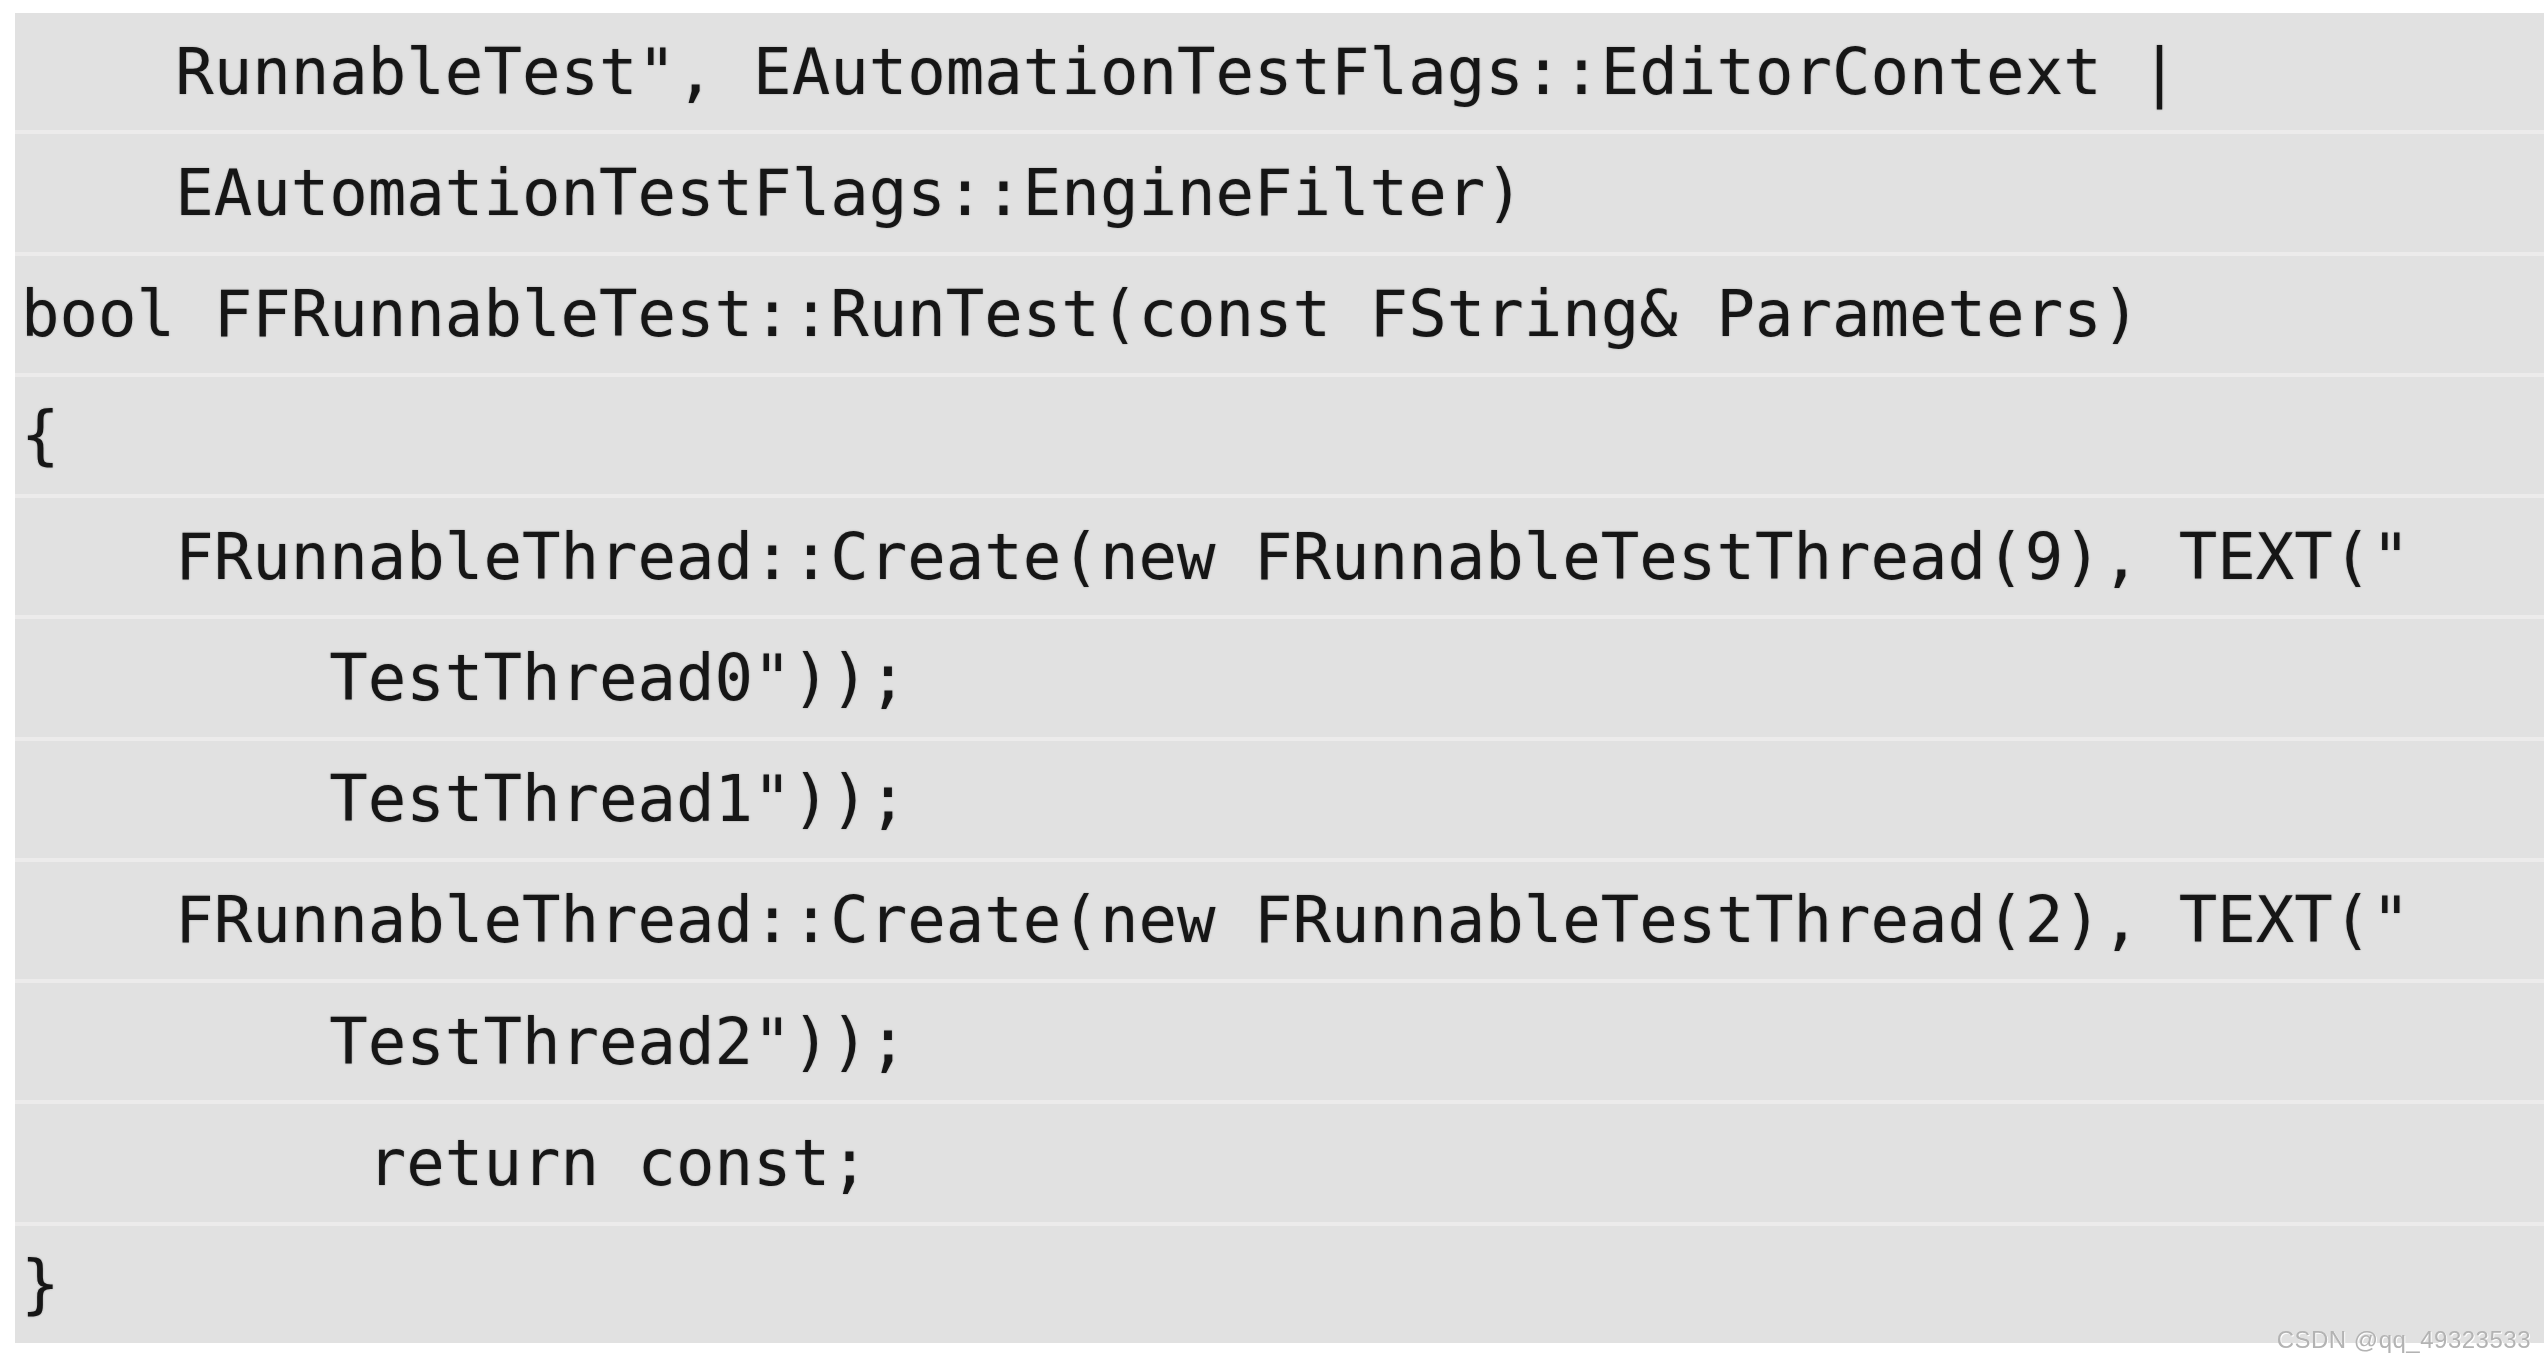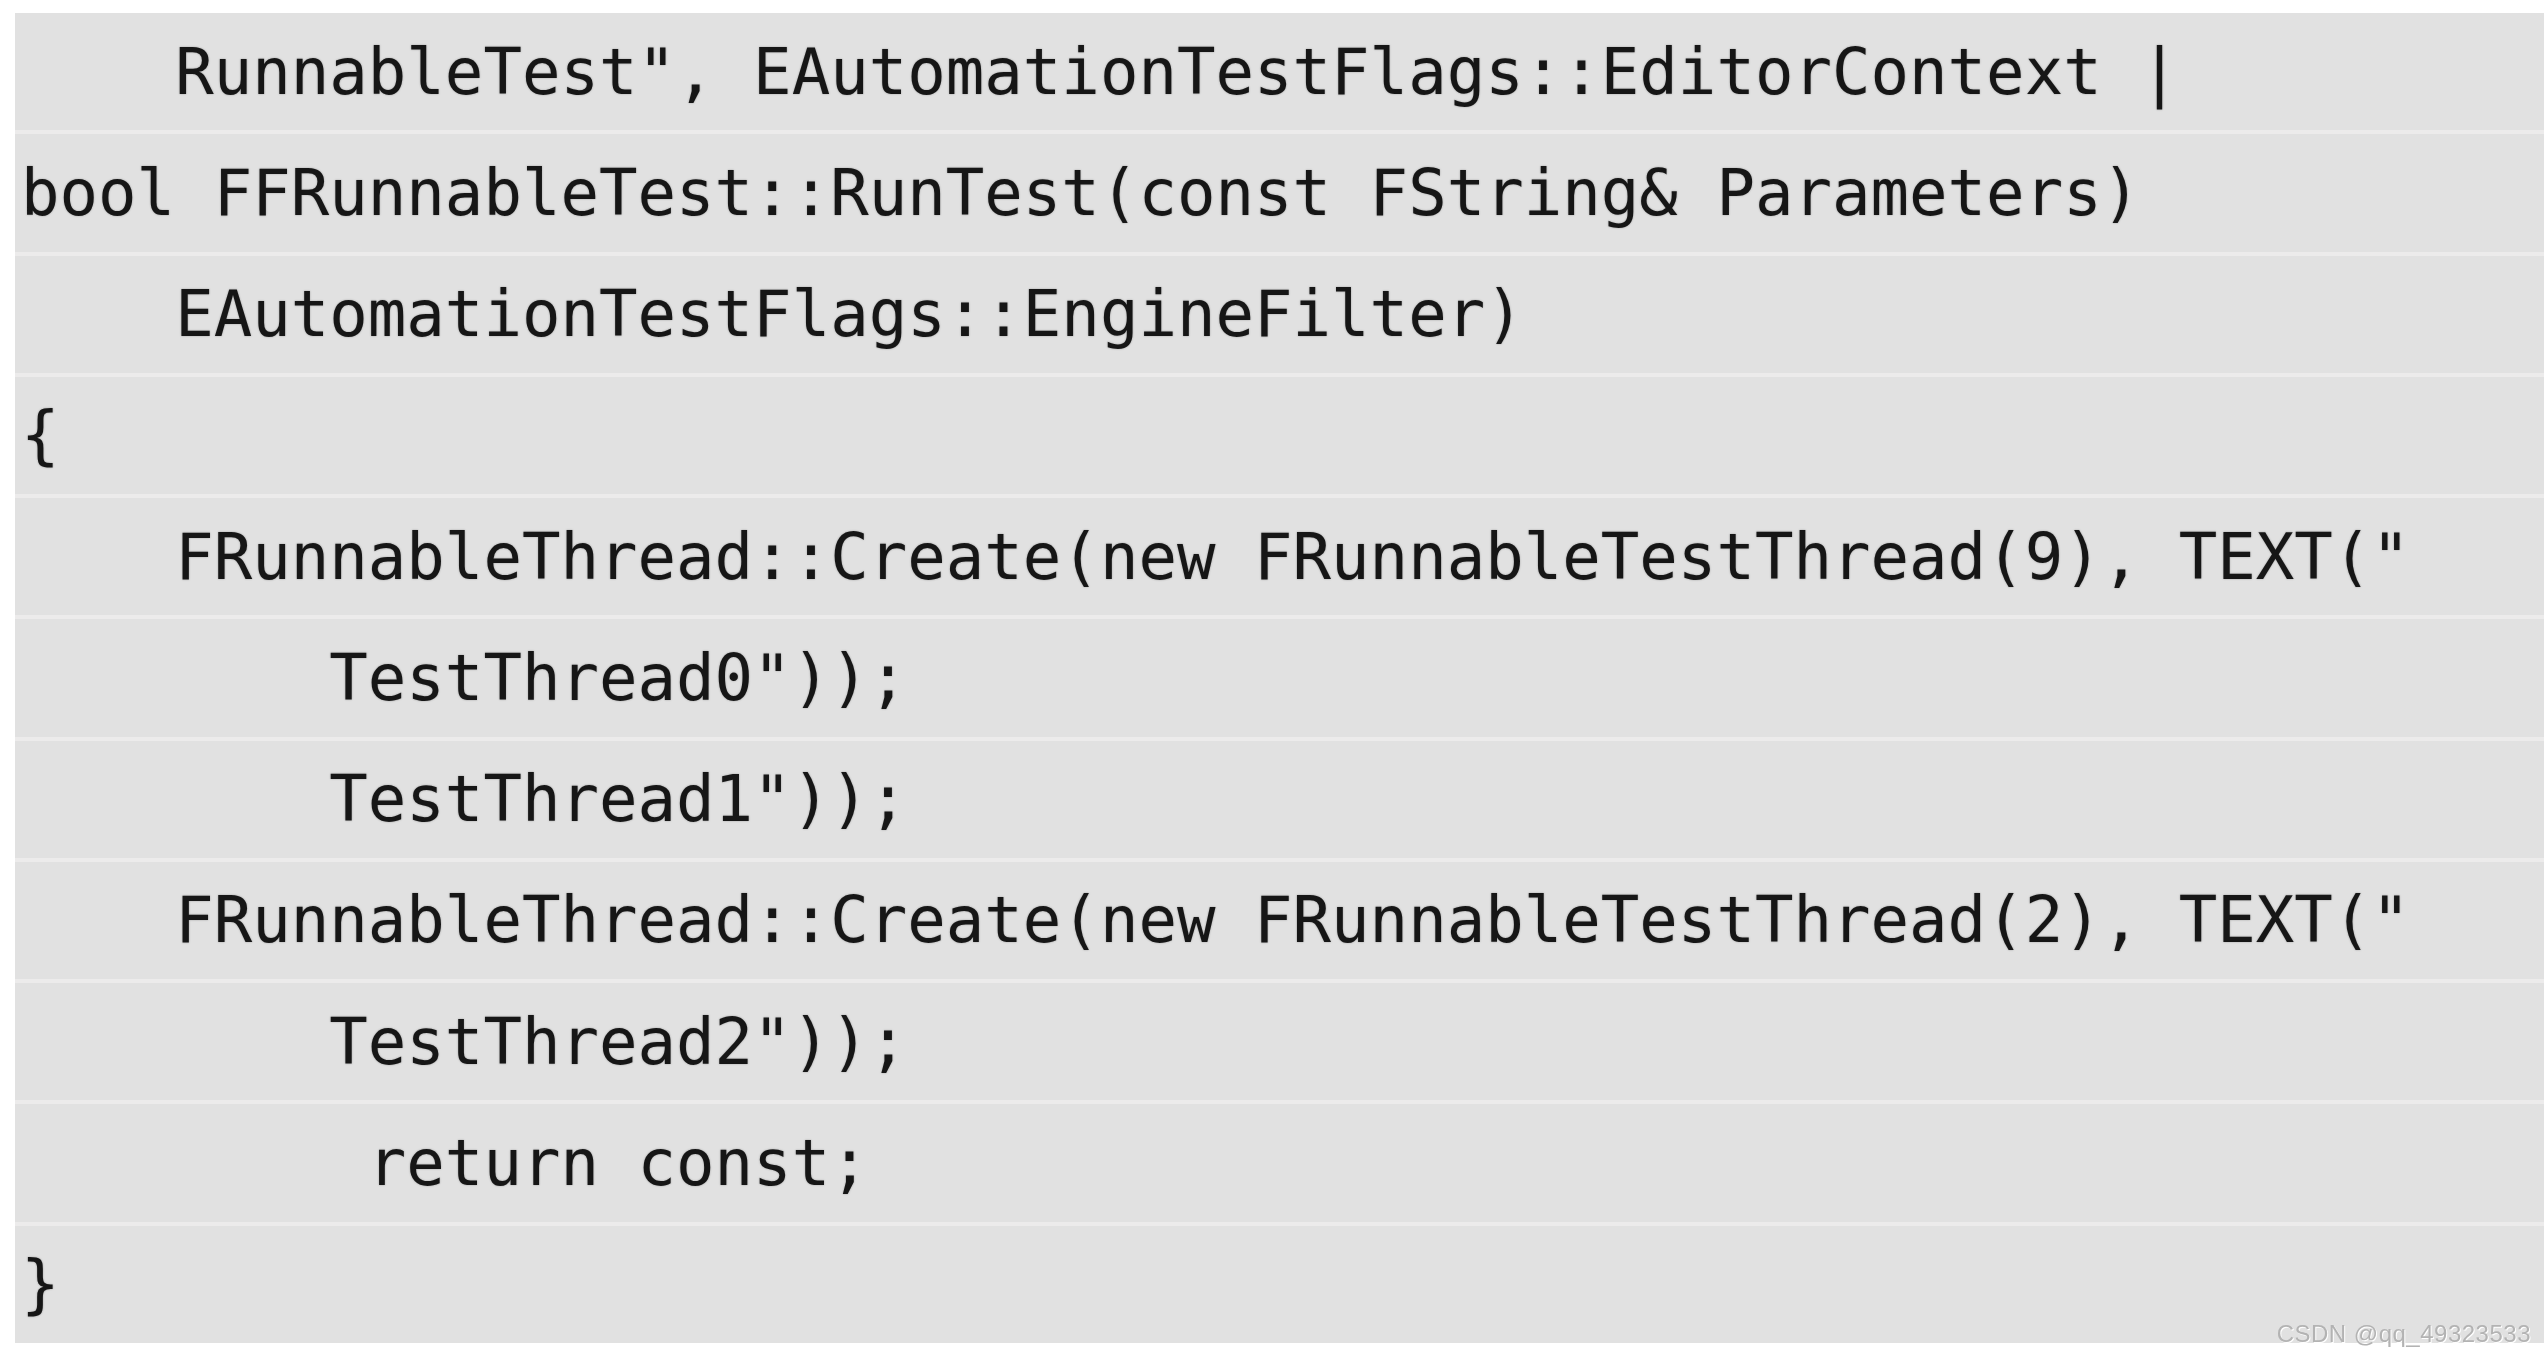--- a/index.html
+++ b/index.html
@@ -38,40 +38,40 @@
     font-family: "DejaVu Sans Mono", monospace;
     font-size: 64px;
     line-height: 1;
     color: #161616;
     text-shadow: 0 0 2px rgba(22,22,22,0.35);
     padding-left: 6px;
   }
   .watermark {
     position: absolute;
     right: 13px;
-    bottom: 9px;
+    bottom: 3px;
     font-family: "Liberation Sans", sans-serif;
     font-size: 24px;
     color: #b3b3b3;
     text-shadow: 1px 1px 0 #ffffff;
     letter-spacing: 0.5px;
   }
 </style>
 </head>
 <body>
 
 <div class="code-block">
   <div class="code-line">
       <span class="code-text">    RunnableTest", EAutomationTestFlags::EditorContext |</span>
     </div>
   <div class="code-line">
-      <span class="code-text">bool FFRunnableTest::RunTest(const FString&amp; Parameters)</span>
+      <span class="code-text">    EAutomationTestFlags::EngineFilter)</span>
     </div>
   <div class="code-line">
-      <span class="code-text">    EAutomationTestFlags::EngineFilter)</span>
+      <span class="code-text">bool FFRunnableTest::RunTest(const FString&amp; Parameters)</span>
     </div>
   <div class="code-line">
       <span class="code-text">{</span>
     </div>
   <div class="code-line">
       <span class="code-text">    FRunnableThread::Create(new FRunnableTestThread(9), TEXT("</span>
     </div>
   <div class="code-line">
       <span class="code-text">        TestThread0"));</span>
     </div>

